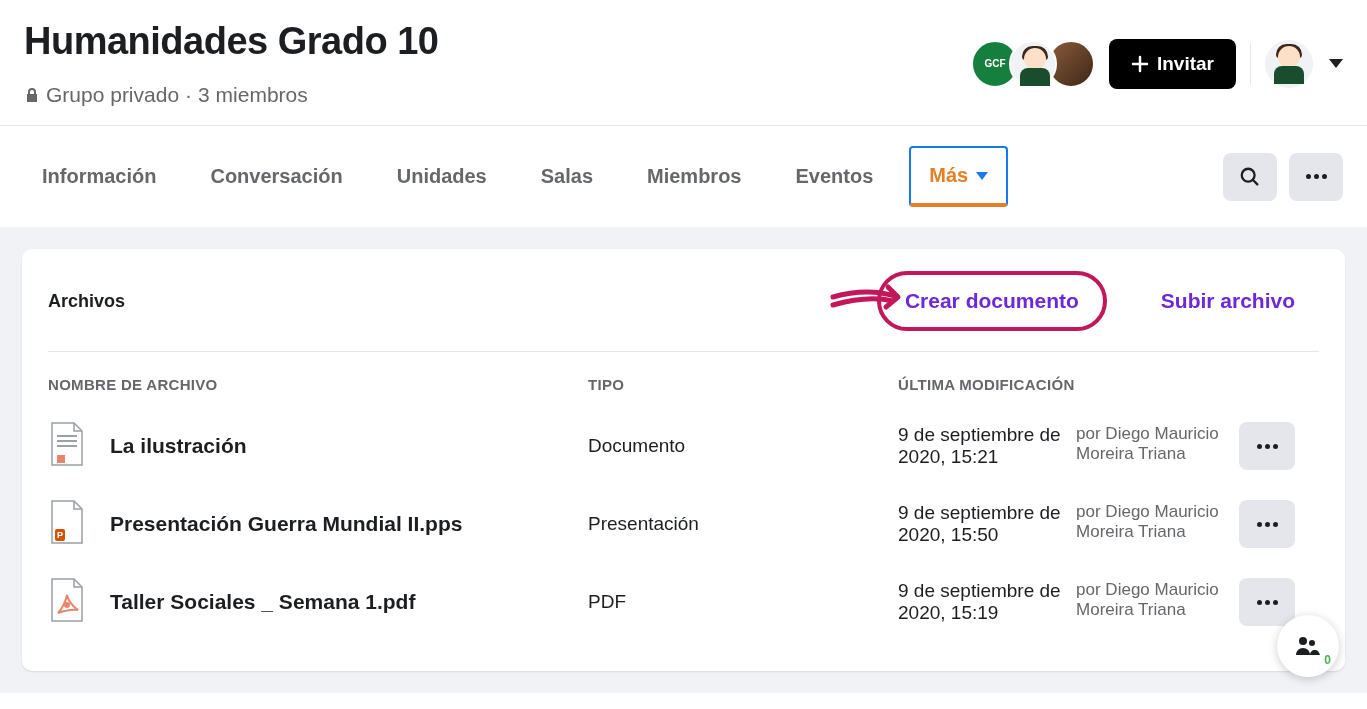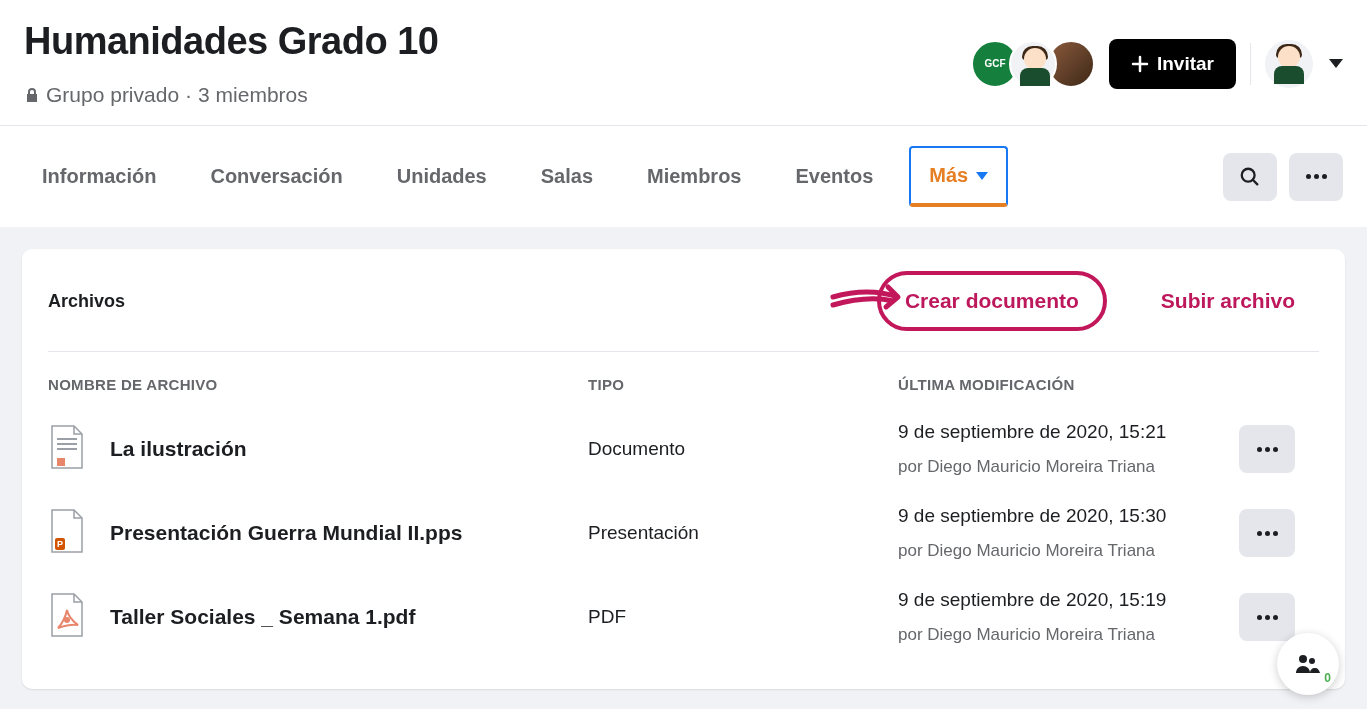--- a/index.html
+++ b/index.html
@@ -26,31 +26,31 @@
 .tab { padding: 16px 18px; font-size: 20px; font-weight: 600; color: #65676b; cursor: pointer; border-radius: 4px; }
 .tab.active { color: #e67e22; border: 2px solid #1877f2; border-bottom: 4px solid #e67e22; display: flex; align-items: center; gap: 8px; }
 .caret-small { width: 0; height: 0; border-left: 6px solid transparent; border-right: 6px solid transparent; border-top: 8px solid #1877f2; }
 .nav-actions { display: flex; gap: 12px; }
 .action-btn { width: 54px; height: 48px; background: #e4e6eb; border: none; border-radius: 8px; display: flex; align-items: center; justify-content: center; cursor: pointer; }
 .content-area { background: #f0f2f5; padding: 22px; position: relative; }
 .card { background: #fff; border-radius: 10px; padding: 22px 26px 30px; box-shadow: 0 1px 2px rgba(0,0,0,0.1); }
 .card-head { display: flex; justify-content: space-between; align-items: center; padding-bottom: 20px; border-bottom: 1px solid #e4e6eb; position: relative; }
 .card-title { font-size: 18px; font-weight: 700; }
 .card-actions { display: flex; align-items: center; gap: 30px; }
-.link-btn { color: #be185d; font-size: 21px; font-weight: 600; background: none; border: none; cursor: pointer; padding: 14px 24px; }
+.link-btn { color: #6d28d9; font-size: 21px; font-weight: 600; background: none; border: none; cursor: pointer; padding: 14px 24px; }
 .highlighted { border: 4px solid #c2185b; border-radius: 36px; }
 .arrow-annot { position: absolute; left: 780px; top: 6px; }
 .cols { display: grid; grid-template-columns: 540px 310px 1fr 80px; padding: 24px 0 14px; }
 .col-h { color: #65676b; font-size: 15px; font-weight: 600; letter-spacing: 0.3px; }
 .file-row { display: grid; grid-template-columns: 540px 310px 1fr 80px; align-items: center; padding: 14px 0; }
 .file-name-cell { display: flex; align-items: center; gap: 24px; }
 .file-icon { width: 38px; height: 46px; flex-shrink: 0; }
 .file-name { font-size: 21px; font-weight: 600; }
 .file-type { font-size: 19px; }
-.file-mod { display: flex; flex-direction: column; gap: 14px; }
+.file-mod { display: flex; flex-direction: row; gap: 8px; }
 .mod-date { font-size: 19px; font-weight: 500; }
 .mod-author { font-size: 17px; color: #65676b; }
 .row-menu { width: 56px; height: 48px; background: #e4e6eb; border: none; border-radius: 8px; cursor: pointer; display: flex; align-items: center; justify-content: center; }
 .dots { display: flex; gap: 3px; }
 .dots span { width: 5px; height: 5px; background: #1c1e21; border-radius: 50%; }
 .float-badge { position: absolute; right: 28px; bottom: 16px; width: 62px; height: 62px; background: #fff; border-radius: 50%; box-shadow: 0 2px 10px rgba(0,0,0,0.2); display: flex; align-items: center; justify-content: center; }
 .badge-count { position: absolute; right: 8px; bottom: 10px; font-size: 12px; font-weight: 700; color: #4caf50; }
 .cartoon-avatar { position: relative; }
 .cartoon-head { width: 22px; height: 22px; background: #fde0c8; border-radius: 50%; position: absolute; top: 6px; left: 13px; }
 .cartoon-hair { width: 26px; height: 14px; background: #3d2817; border-radius: 12px 12px 4px 4px; position: absolute; top: 4px; left: 11px; }
@@ -178,21 +178,21 @@
             <span><svg class="file-icon" viewBox="0 0 38 46">
                 <path d="M4 2h22l8 8v34H4z" fill="#fff" stroke="#9aa0a6" stroke-width="1.5"></path>
                 <path d="M26 2v8h8" fill="none" stroke="#9aa0a6" stroke-width="1.5"></path>
                 <rect x="7" y="30" width="10" height="12" rx="2" fill="#d35400"></rect>
                 <text x="12" y="39" font-size="9" fill="#fff" text-anchor="middle" font-weight="bold">P</text>
               </svg></span>
             <span class="file-name">Presentación Guerra Mundial II.pps</span>
           </div>
           <div class="file-type">Presentación</div>
           <div class="file-mod">
-            <span class="mod-date">9 de septiembre de 2020, 15:30</span>
+            <span class="mod-date">9 de septiembre de 2020, 15:50</span>
             <span class="mod-author">por Diego Mauricio Moreira Triana</span>
           </div>
           <button class="row-menu">
             <div class="dots">
               <span></span>
               <span></span>
               <span></span>
             </div>
           </button>
         </div>

